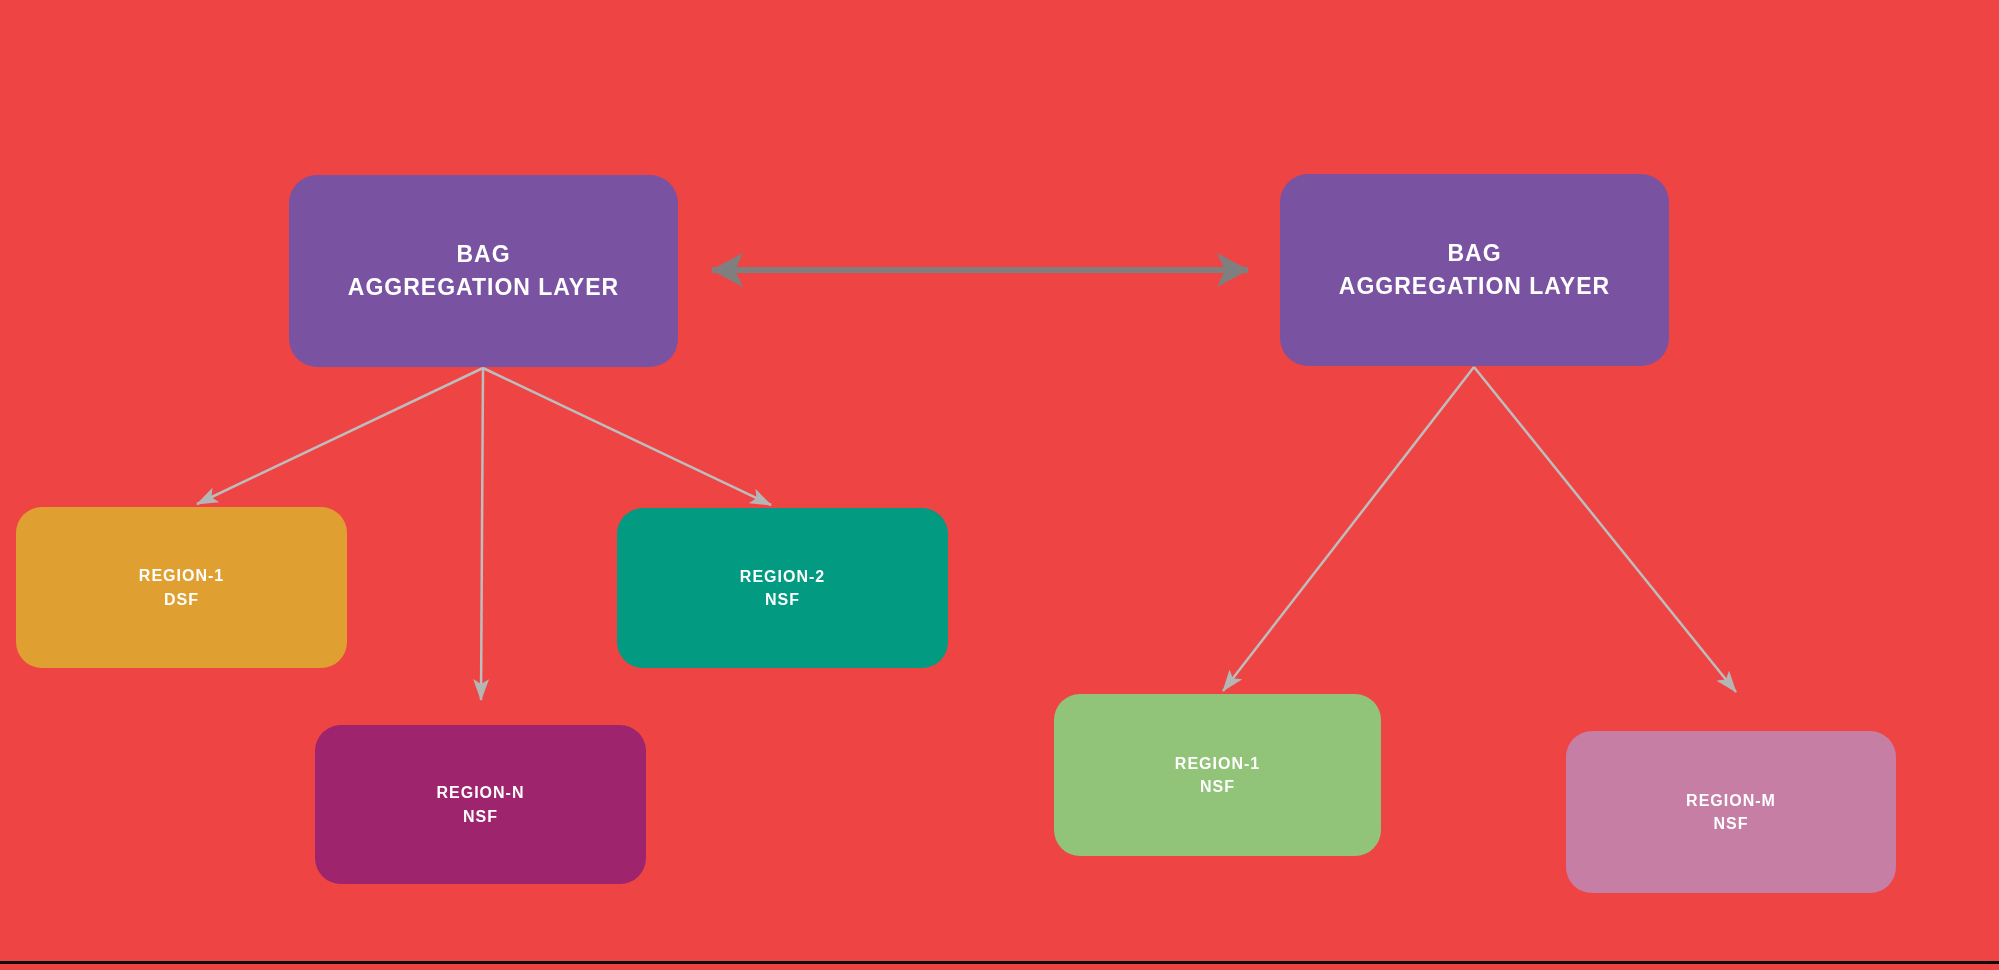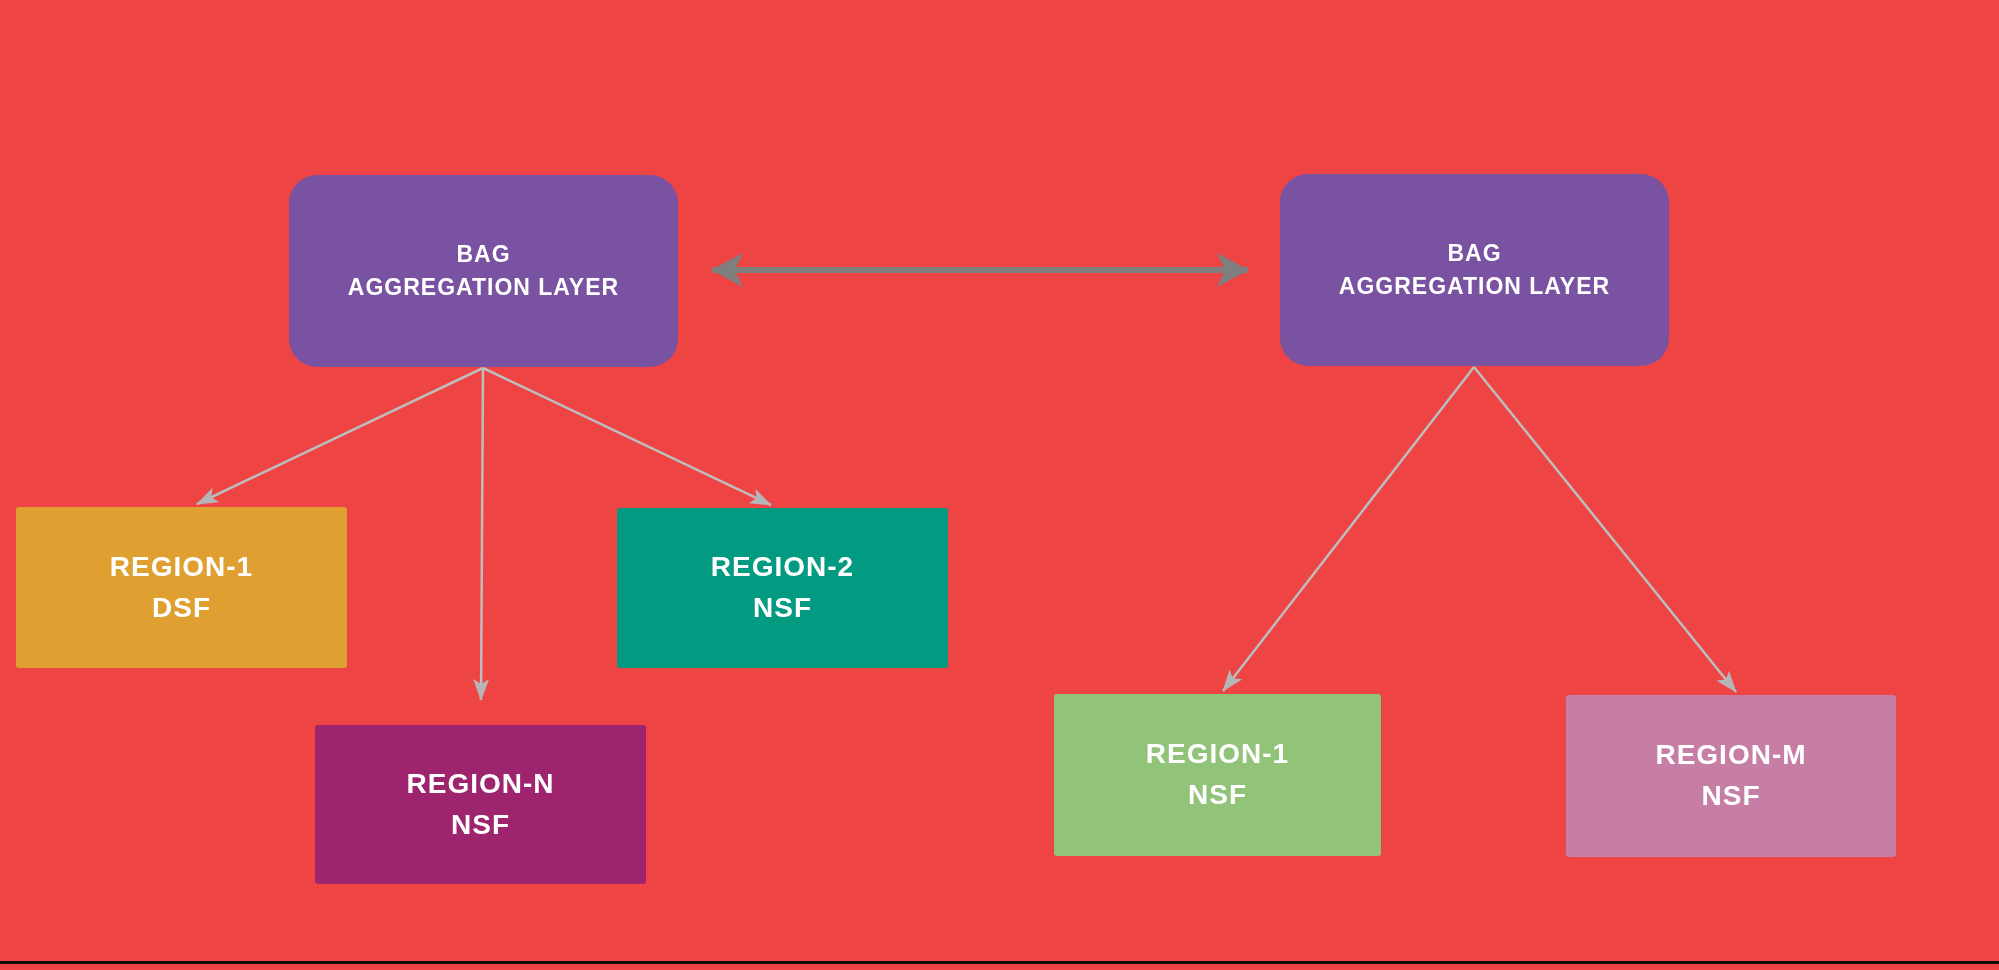--- a/index.html
+++ b/index.html
@@ -45,30 +45,30 @@
     letter-spacing: 1px;
     line-height: 1.45;
     box-sizing: border-box;
   }
   .node .l1, .node .l2 { display: block; white-space: nowrap; }
   .node-bag {
     border-radius: 28px;
     font-size: 23px;
   }
   .node-region {
-    border-radius: 3px;
-    font-size: 28px;
+    border-radius: 26px;
+    font-size: 16px;
   }
   #n-bag-left   { left: 289px;  top: 175px; width: 389px; height: 192px; }
   #n-bag-right  { left: 1280px; top: 174px; width: 389px; height: 192px; }
   #n-r1-dsf     { left: 16px;   top: 507px; width: 331px; height: 161px; }
   #n-r2-nsf     { left: 617px;  top: 508px; width: 331px; height: 160px; }
   #n-rn-nsf     { left: 315px;  top: 703px; width: 331px; height: 159px; }
   #n-r1-nsf     { left: 1054px; top: 694px; width: 327px; height: 162px; }
-  #n-rm-nsf     { left: 1566px; top: 695px; width: 330px; height: 162px; }
+  #n-rm-nsf     { left: 1566px; top: 731px; width: 330px; height: 162px; }
   .footer-rule {
     position: absolute;
     left: 0;
     top: 961px;
     width: 100%;
     height: 3px;
     background: #0d0d0d;
   }
 </style>
 </head>

